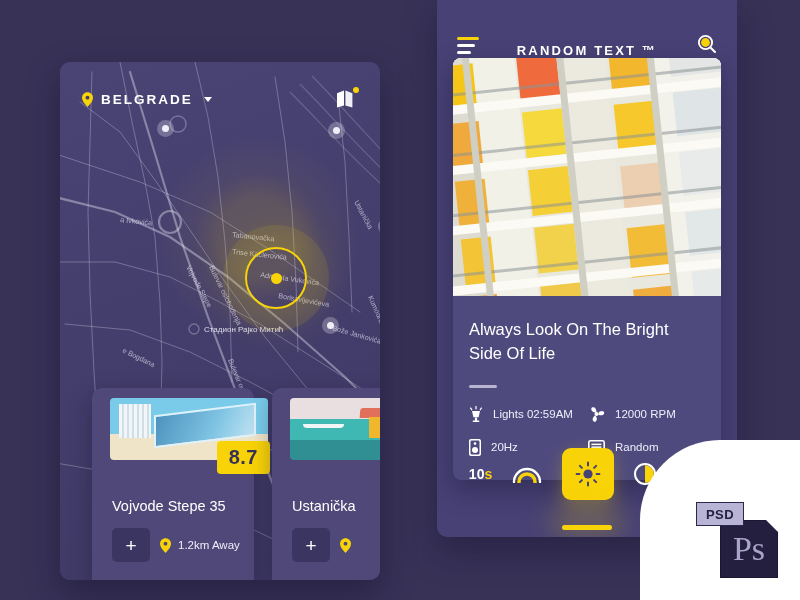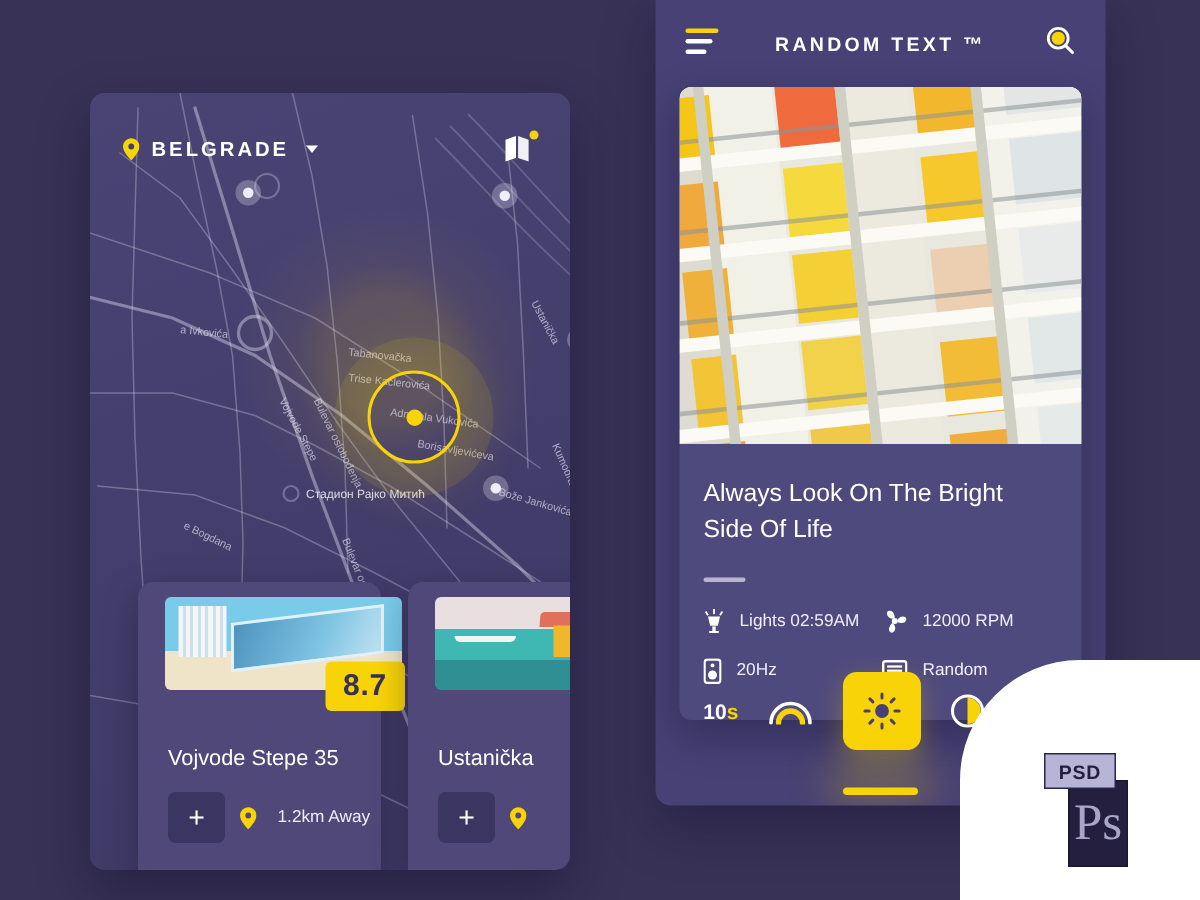--- a/index.html
+++ b/index.html
@@ -112,31 +112,31 @@
   }
   .pc-title{
     color:#ffffff; font-size:14.5px; margin:38px 0 0 20px; white-space:nowrap;
   }
   .pc-actions{ display:flex; align-items:center; gap:10px; margin:14px 0 18px 20px;}
   .pc-add{
     width:38px;height:34px;border-radius:5px;background:#3b3562;
     display:flex;align-items:center;justify-content:center; cursor:pointer;
     color:#fff; font-size:19px; line-height:1;
   }
-  .pc-dist{ display:flex;align-items:center;gap:14px; color:#efeefa; font-size:11.5px; white-space:nowrap;}
+  .pc-dist{ display:flex;align-items:center;gap:7px; color:#efeefa; font-size:11.5px; white-space:nowrap;}
 
   
   #right-panel{
     position:absolute; left:437px; top:0; width:300px; height:537px;
     background:#474175; border-radius:0 0 10px 10px;
     box-shadow:0 14px 34px rgba(20,16,45,.40);
     overflow:hidden;
   }
   #right-header{
-    height:58px; display:flex; align-items:center; justify-content:space-between;
+    height:58px; display:flex; align-items:flex-end; justify-content:space-between;
     padding:0 20px;
   }
   #menu-btn{ width:22px; cursor:pointer; }
   #menu-btn i{ display:block; height:3px; border-radius:2px; background:#fff; margin-bottom:4px;}
   #menu-btn i:nth-child(1){ background:#f8d307; width:100%; }
   #menu-btn i:nth-child(2){ width:82%; }
   #menu-btn i:nth-child(3){ width:64%; }
   #app-title{
     color:#fff; font-size:13px; font-weight:bold; letter-spacing:2.2px;
     position:absolute; left:0; right:0; text-align:center; pointer-events:none;
@@ -179,21 +179,21 @@
     background:#fff; border-radius:50% 0 0 0;
   }
   #psd-badge{ position:absolute; right:22px; bottom:22px; width:82px;height:76px;}
   .psd-tab{
     position:absolute; left:0; top:0; width:48px;height:24px;
     background:#b7b4d6; color:#241f3f; font-size:13px; font-weight:bold;
     display:flex;align-items:center;justify-content:center; letter-spacing:.5px;
     border:1px solid #2b2550;
   }
   .psd-body{
-    position:absolute; left:16px; top:18px; width:40px;height:58px;
+    position:absolute; left:24px; top:18px; width:58px;height:58px;
     background:#241f3f; border:1px solid #1b1733;
     display:flex;align-items:center;justify-content:center;
     color:#a9a5c9; font-size:34px; font-family:"Liberation Serif",serif;
   }
   .psd-fold{
     position:absolute; right:0; top:18px; width:0;height:0;
     border-left:12px solid transparent; border-top:12px solid #fff;
   }
 </style>
 </head>

